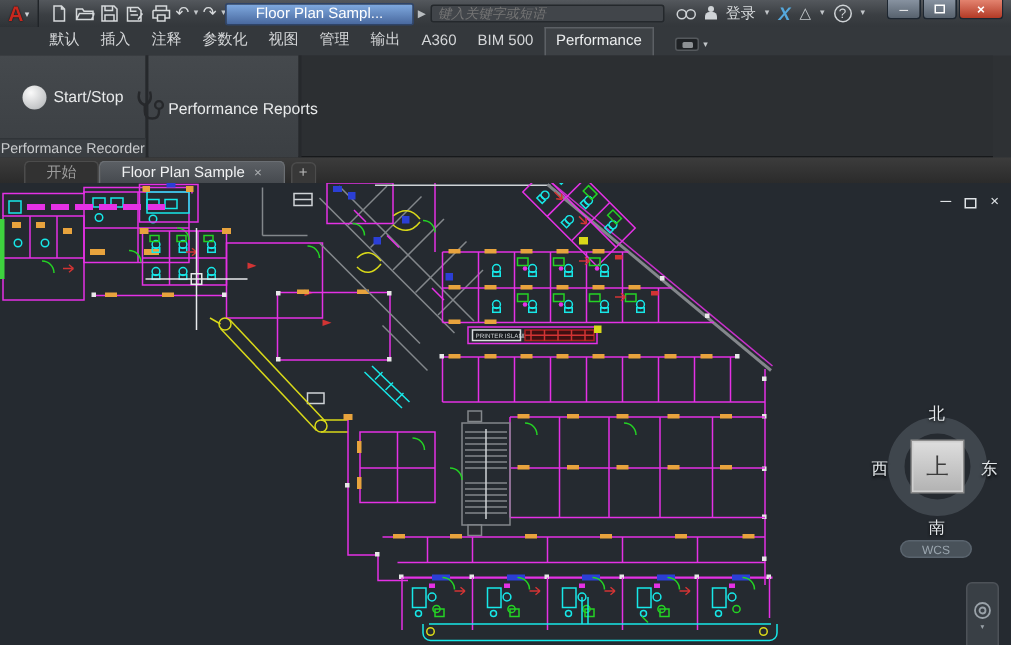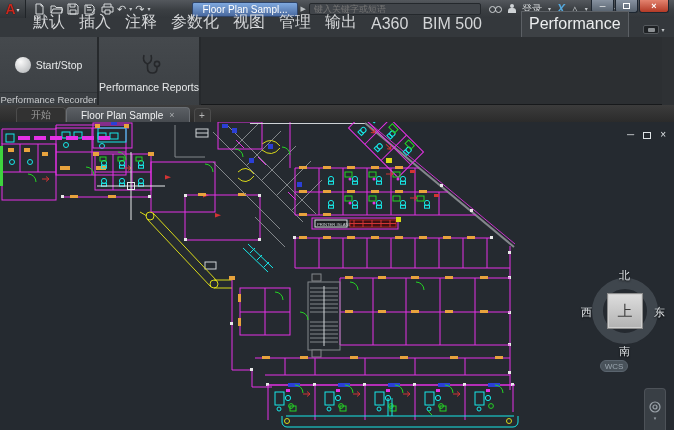--- a/index.html
+++ b/index.html
@@ -11,26 +11,26 @@
     background:linear-gradient(#54585d,#3b3f43 55%,#33373b);display:flex;align-items:center;}
   .applogo{width:26px;height:18px;display:flex;align-items:center;justify-content:center;
     background:linear-gradient(#4a4e52,#2e3236);border-right:1px solid #202428;cursor:default;}
   .applogo .a{color:#c8281e;font-weight:bold;font-size:14px;line-height:1;text-shadow:0 0 1px #000;}
   .applogo .dd{color:#cfd3d6;font-size:6px;margin-left:1px;}
   .qat{display:flex;align-items:center;gap:3px;margin-left:6px;}
   .qico{width:14px;height:13px;display:flex;align-items:center;justify-content:center;}
   .qico svg{stroke:#d6d9db;fill:none;stroke-width:1;}
   .qglyph{color:#d6d9db;font-size:11px;line-height:1;}
   .caret{color:#c2c6c9;font-size:6px;line-height:1;}
-  .doctitle{margin-left:42px;height:15px;padding:1px 9px;font-size:10px;color:#fff;
+  .doctitle{height:15px;padding:1px 19px;font-size:10px;color:#fff;
     background:linear-gradient(#7fa9df,#49699f);border:1px solid #2f4468;border-radius:2px;
     display:flex;align-items:center;white-space:nowrap;}
   .tb-arrow{color:#b9bdc0;font-size:7px;margin:0 3px;}
-  .searchbox{width:172px;height:12px;background:#41454a;border:1px solid #24282c;
-    border-radius:2px;color:#8f9397;font-size:9px;padding:0 4px;outline:none;}
+  .searchbox{width:156px;height:12px;background:#41454a;border:1px solid #24282c;
+    border-radius:2px;color:#8f9397;font-size:9px;font-style:italic;padding:0 4px;outline:none;}
   .tb-right{display:flex;align-items:center;gap:6px;margin-left:8px;}
   .binoc{position:relative;width:13px;height:9px;}
   .binoc i{position:absolute;width:7px;height:7px;border:1px solid #cfd3d6;border-radius:50%;top:1px;}
   .binoc i:first-child{left:0;} .binoc i:last-child{left:6px;}
   .person{width:8px;height:10px;position:relative;}
   .person i{position:absolute;left:2px;top:0;width:4px;height:4px;border-radius:50%;background:#cfd3d6;}
   .person b{position:absolute;left:0;top:4px;width:8px;height:5px;border-radius:3px 3px 0 0;background:#cfd3d6;}
   .signin{color:#d9dcde;font-size:10px;}
   .xchg{color:#55a8dc;font-weight:bold;font-style:italic;font-size:12px;}
   .a360{color:#c3c7ca;font-size:10px;}
@@ -40,41 +40,41 @@
   .wb{height:13px;margin-left:1px;border:1px solid #1d2630;border-top:none;border-radius:0 0 3px 3px;
     display:flex;align-items:center;justify-content:center;color:#fff;font-size:8px;
     background:linear-gradient(#8792a0,#57626e);}
   .wb.min,.wb.max{width:23px;}
   .wb.close{width:30px;background:linear-gradient(#e3836f,#b33a26);font-size:9px;font-weight:bold;}
   .maxbox{width:7px;height:6px;border:1px solid #fff;}
 
   
   .ribtabs{position:absolute;left:0;top:18px;width:674px;height:19px;background:#34383c;
     display:flex;align-items:flex-end;padding-left:26px;}
-  .rtab{font-size:16px;color:#d4d6d8;padding:3px 7px 4px;white-space:nowrap;}
-  .rtab.active{background:#3d4145;border:1px solid #5c6065;border-bottom:none;color:#eceeef;margin-left:32px;}
+  .rtab{font-size:10px;color:#d4d6d8;padding:3px 7px 4px;white-space:nowrap;}
+  .rtab.active{background:#3d4145;border:1px solid #5c6065;border-bottom:none;color:#eceeef;}
   .recbtn{margin-left:14px;margin-bottom:3px;display:flex;align-items:center;gap:3px;}
   .recbtn .cam{width:16px;height:9px;background:#1f2225;border:1px solid #55595d;border-radius:2px;position:relative;}
   .recbtn .cam i{position:absolute;left:4px;top:2px;width:7px;height:4px;background:#8d9194;border-radius:1px;}
 
   
   .ribbon{position:absolute;left:0;top:37px;width:662px;height:68px;background:#2c2f32;
     border-bottom:1px solid #17191b;display:flex;}
   .panel{height:68px;display:flex;flex-direction:column;background:linear-gradient(#45494d,#3b3f43);
     border-right:2px solid #26292c;}
   .panel .content{flex:1;display:flex;align-items:center;justify-content:center;}
   .panel .footer{height:13px;background:#3a3e42;border-top:1px solid #303438;color:#c9cbcd;
     font-size:9.5px;display:flex;align-items:center;justify-content:center;white-space:nowrap;}
   .p-rec{width:99px;}
   .bigbtn{display:flex;align-items:center;gap:5px;padding:2px 4px;border-radius:2px;}
   .circle-ico{width:16px;height:16px;border-radius:50%;
     background:radial-gradient(circle at 35% 30%,#fafafa,#c4c6c8 70%,#9fa2a5);}
   .bigbtn span{font-size:10.5px;color:#e8eaeb;white-space:nowrap;}
   .p-fb{width:102px;}
-  .vbtn{display:flex;flex-direction:column;align-items:center;gap:2px;padding-top:3px;}
+  .vbtn{display:flex;align-items:center;gap:2px;padding-top:3px;}
   .vbtn span{font-size:10.5px;color:#e8eaeb;white-space:nowrap;}
   .steth svg{stroke:#26282b;fill:none;stroke-width:1.6;}
 
   
   .filetabs{position:absolute;left:0;top:105px;width:674px;height:17px;
     background:linear-gradient(#3c3c3c,#2b2b2b);display:flex;align-items:flex-end;padding-left:16px;}
   .ftab{height:15px;padding:0 14px;font-size:10px;display:flex;align-items:center;gap:6px;
     border:1px solid #4c4c4c;border-bottom:none;border-radius:4px 4px 0 0;color:#9b9b9b;
     background:#323232;white-space:nowrap;}
   .ftab.active{background:linear-gradient(#5b5f64,#464a4f);color:#f0f1f2;border-color:#6a6e73;}
@@ -102,21 +102,21 @@
   .viewcube{position:absolute;left:586px;top:150px;width:82px;height:102px;z-index:5;}
   .vc-ring{position:absolute;left:6px;top:6px;width:66px;height:66px;border-radius:50%;
     border:11px solid rgba(125,135,145,0.30);}
   .vc-face{position:absolute;left:21px;top:21px;width:36px;height:36px;
     background:linear-gradient(#dedede,#b2b2b2);border:1px solid #8b8b8b;
     box-shadow:inset 0 0 0 1px #cfcfcf;display:flex;align-items:center;justify-content:center;
     color:#3c3c3c;font-size:15px;}
   .vc-lbl{position:absolute;color:#e3e7ea;font-size:11px;text-shadow:0 1px 2px #000;}
   .vc-n{left:33px;top:-4px;} .vc-s{left:33px;top:72px;}
   .vc-w{left:-5px;top:33px;} .vc-e{left:68px;top:33px;}
-  .wcs{position:absolute;left:600px;top:238px;width:28px;height:12px;border-radius:6px;
+  .wcs{position:absolute;left:600px;top:238px;width:48px;height:12px;border-radius:6px;
     background:#49525a;border:1px solid #5a646e;color:#9aa5ae;font-size:8px;
     display:flex;align-items:center;justify-content:center;z-index:5;}
 
   
   .navbar{position:absolute;left:644px;top:266px;width:22px;height:160px;z-index:5;
     background:rgba(74,80,87,0.55);border:1px solid rgba(255,255,255,0.10);border-radius:4px;
     display:flex;flex-direction:column;align-items:center;padding-top:10px;gap:9px;}
   .nv{width:15px;height:15px;display:flex;align-items:center;justify-content:center;}
   .nv svg{stroke:#9aa2a9;fill:none;stroke-width:1.2;}
   .nv-caret{color:#9aa2a9;font-size:5px;line-height:1;margin-top:-7px;}

